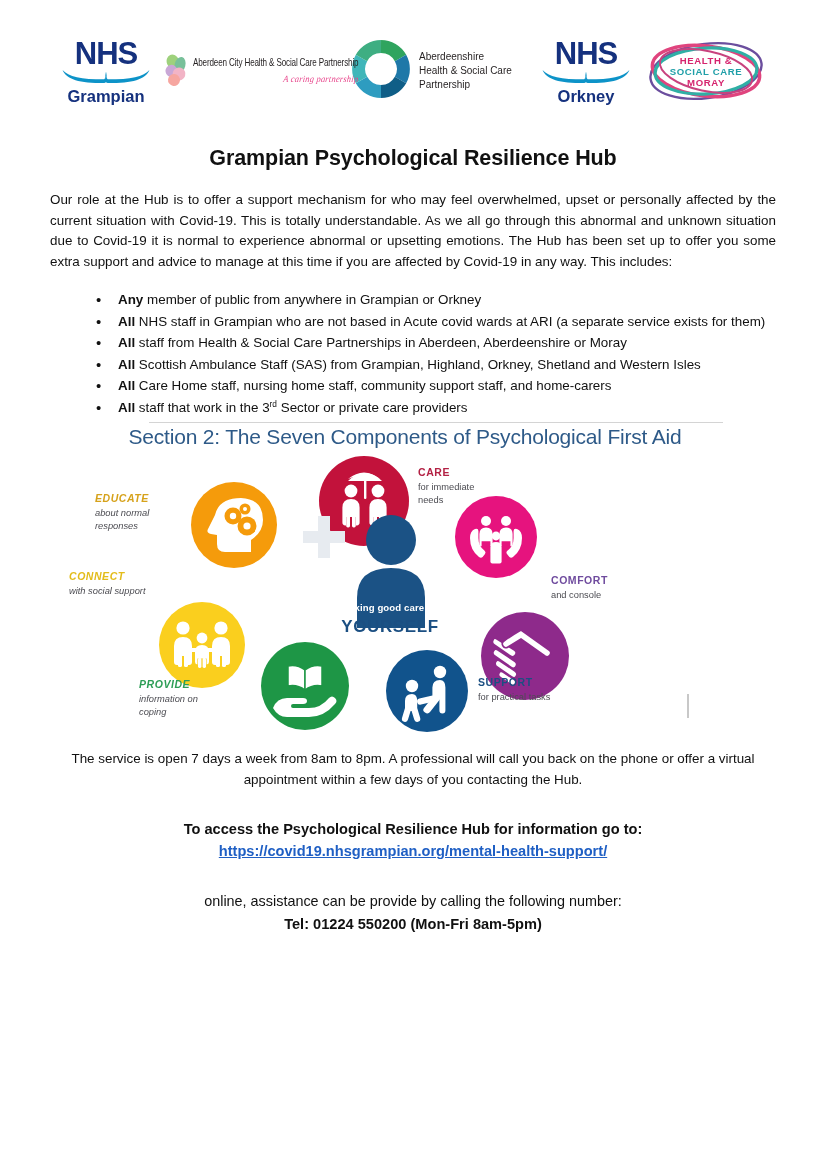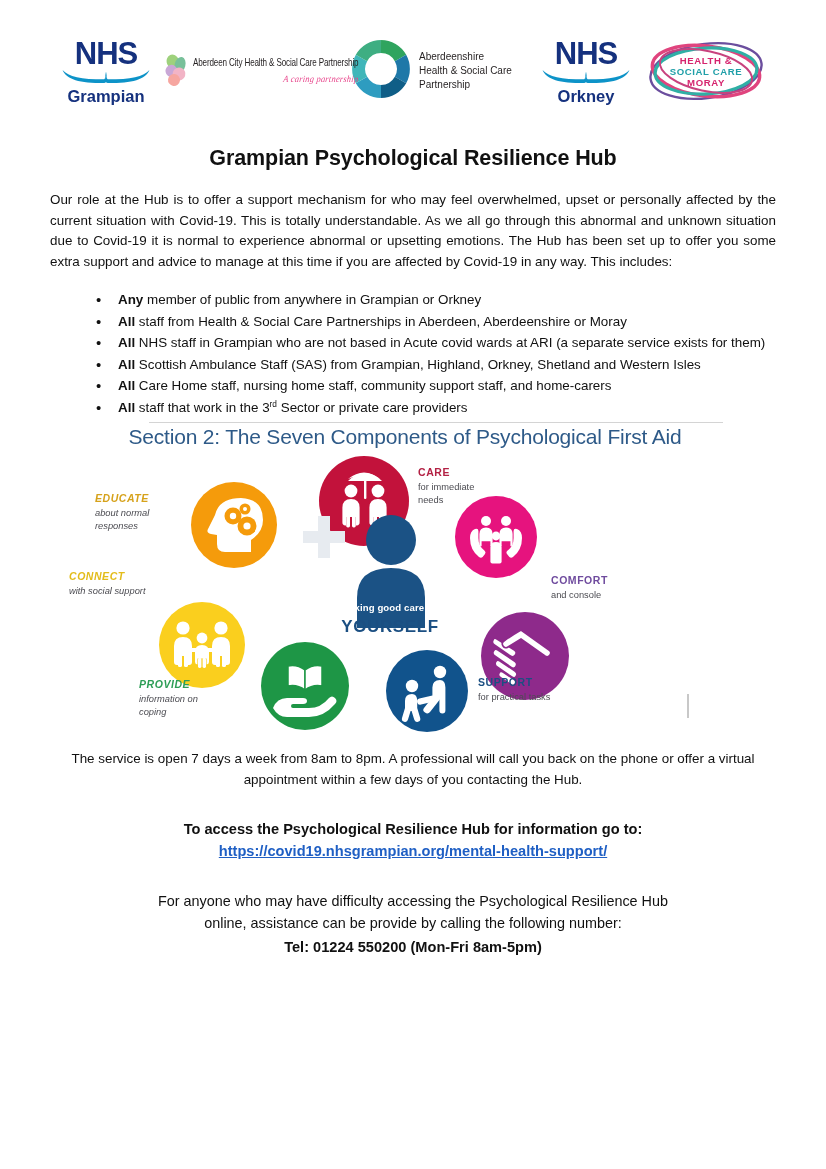--- a/index.html
+++ b/index.html
@@ -362,22 +362,22 @@
     </div>
 
   </div>
 
   <div class="doc-title">Grampian Psychological Resilience Hub</div>
 
   <div class="body-text">Our role at the Hub is to offer a support mechanism for who may feel overwhelmed, upset or personally affected by the current situation with Covid-19. This is totally understandable. As we all go through this abnormal and unknown situation due to Covid-19 it is normal to experience abnormal or upsetting emotions. The Hub has been set up to offer you some extra support and advice to manage at this time if you are affected by Covid-19 in any way. This includes:</div>
 
   <ul class="bullets">
     <li><b>Any</b><span> member of public from anywhere in Grampian or Orkney</span></li>
+    <li><b>All</b><span> NHS staff in Grampian who are not based in Acute covid wards at ARI (a separate service exists for them)</span></li>
     <li><b>All</b><span> staff from Health &amp; Social Care Partnerships in Aberdeen, Aberdeenshire or Moray</span></li>
-    <li><b>All</b><span> NHS staff in Grampian who are not based in Acute covid wards at ARI (a separate service exists for them)</span></li>
     <li><b>All</b><span> Scottish Ambulance Staff (SAS) from Grampian, Highland, Orkney, Shetland and Western Isles</span></li>
     <li><b>All</b><span> Care Home staff, nursing home staff, community support staff, and home-carers</span></li>
     <li><b>All</b><span> staff that work in the 3</span><sup>rd</sup><span> Sector or private care providers</span></li>
   </ul>
 
 
   <div class="infographic">
     <div class="info-rule"></div>
     <div class="info-title">Section 2: The Seven Components of Psychological First Aid</div>
 
@@ -532,18 +532,17 @@
     <span>The service is open 7 days a week from 8am to 8pm. A professional will call you back on the phone or offer</span>
     <span>a virtual appointment within a few days of you contacting the Hub.</span>
   </div>
 
   <div class="access-block">
     <div class="access-line">To access the Psychological Resilience Hub for information go to:</div>
     <a class="access-url" href="#">https://covid19.nhsgrampian.org/mental-health-support/</a>
   </div>
 
   <div class="difficulty-block">
-    <div>For anyone who may have difficulty accessing the Psychological Resilience Hub</div>
     <div>online, assistance can be provide by calling the following number:</div>
     <div class="tel-line">Tel:  01224 550200 (Mon-Fri 8am-5pm)</div>
   </div>
 
 </div>
 
 </body></html>

